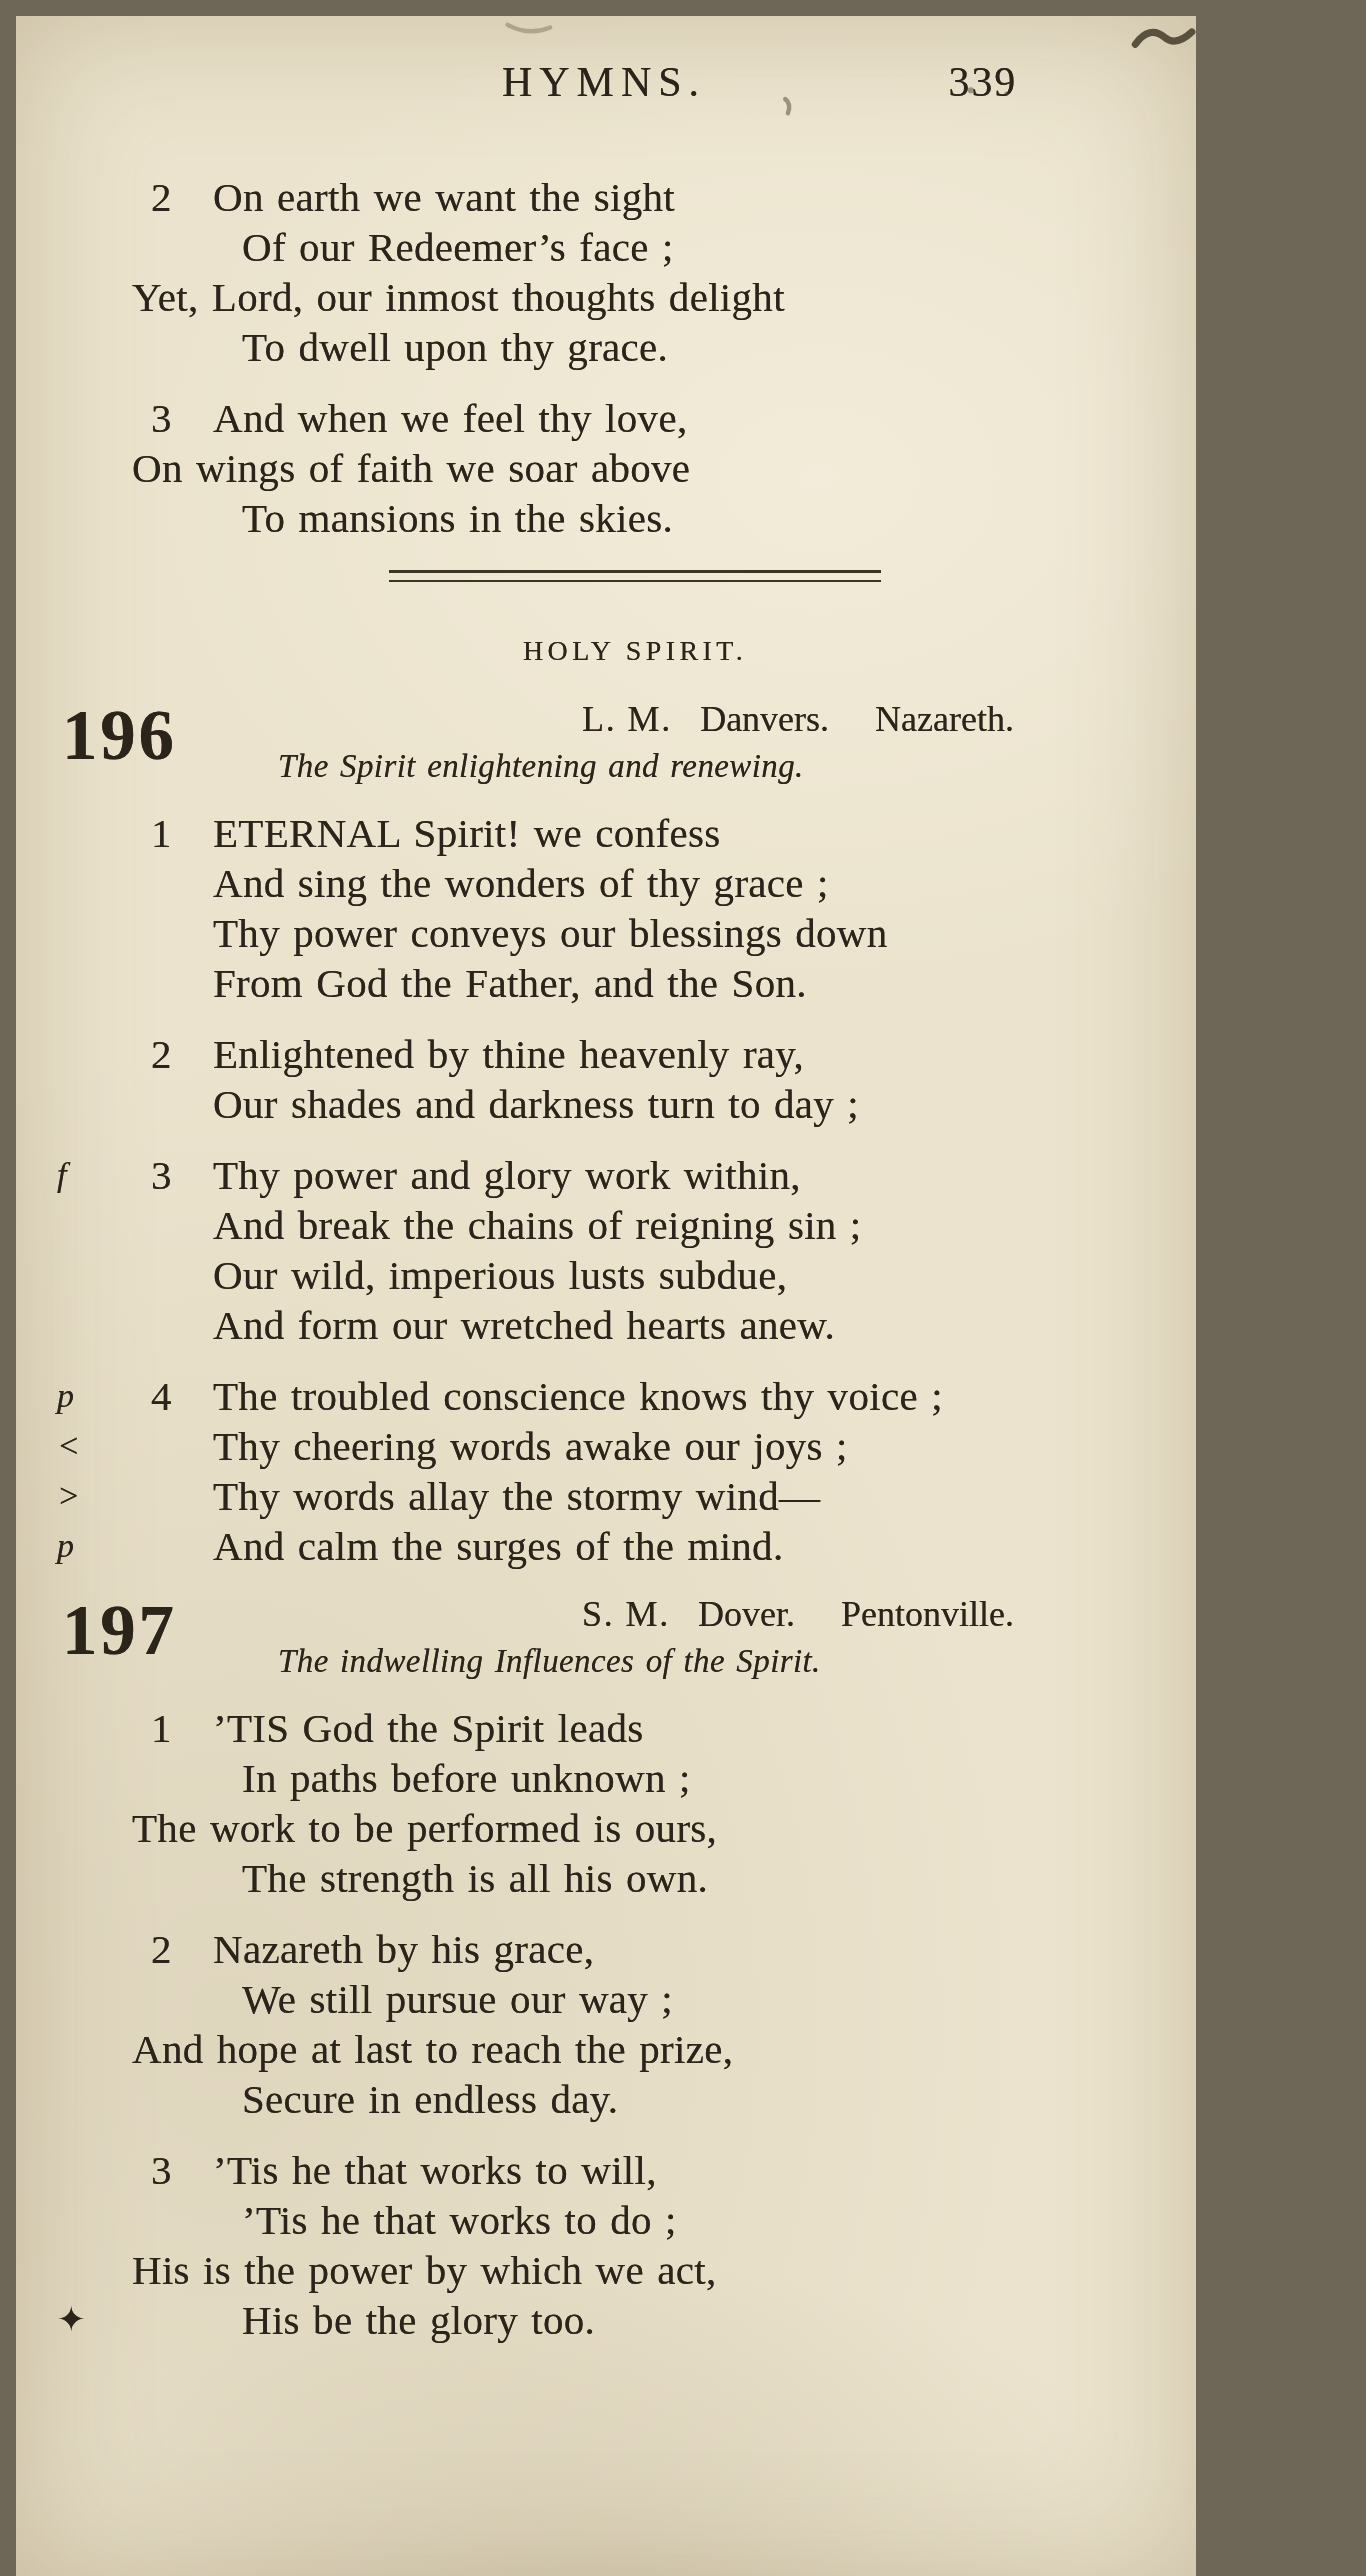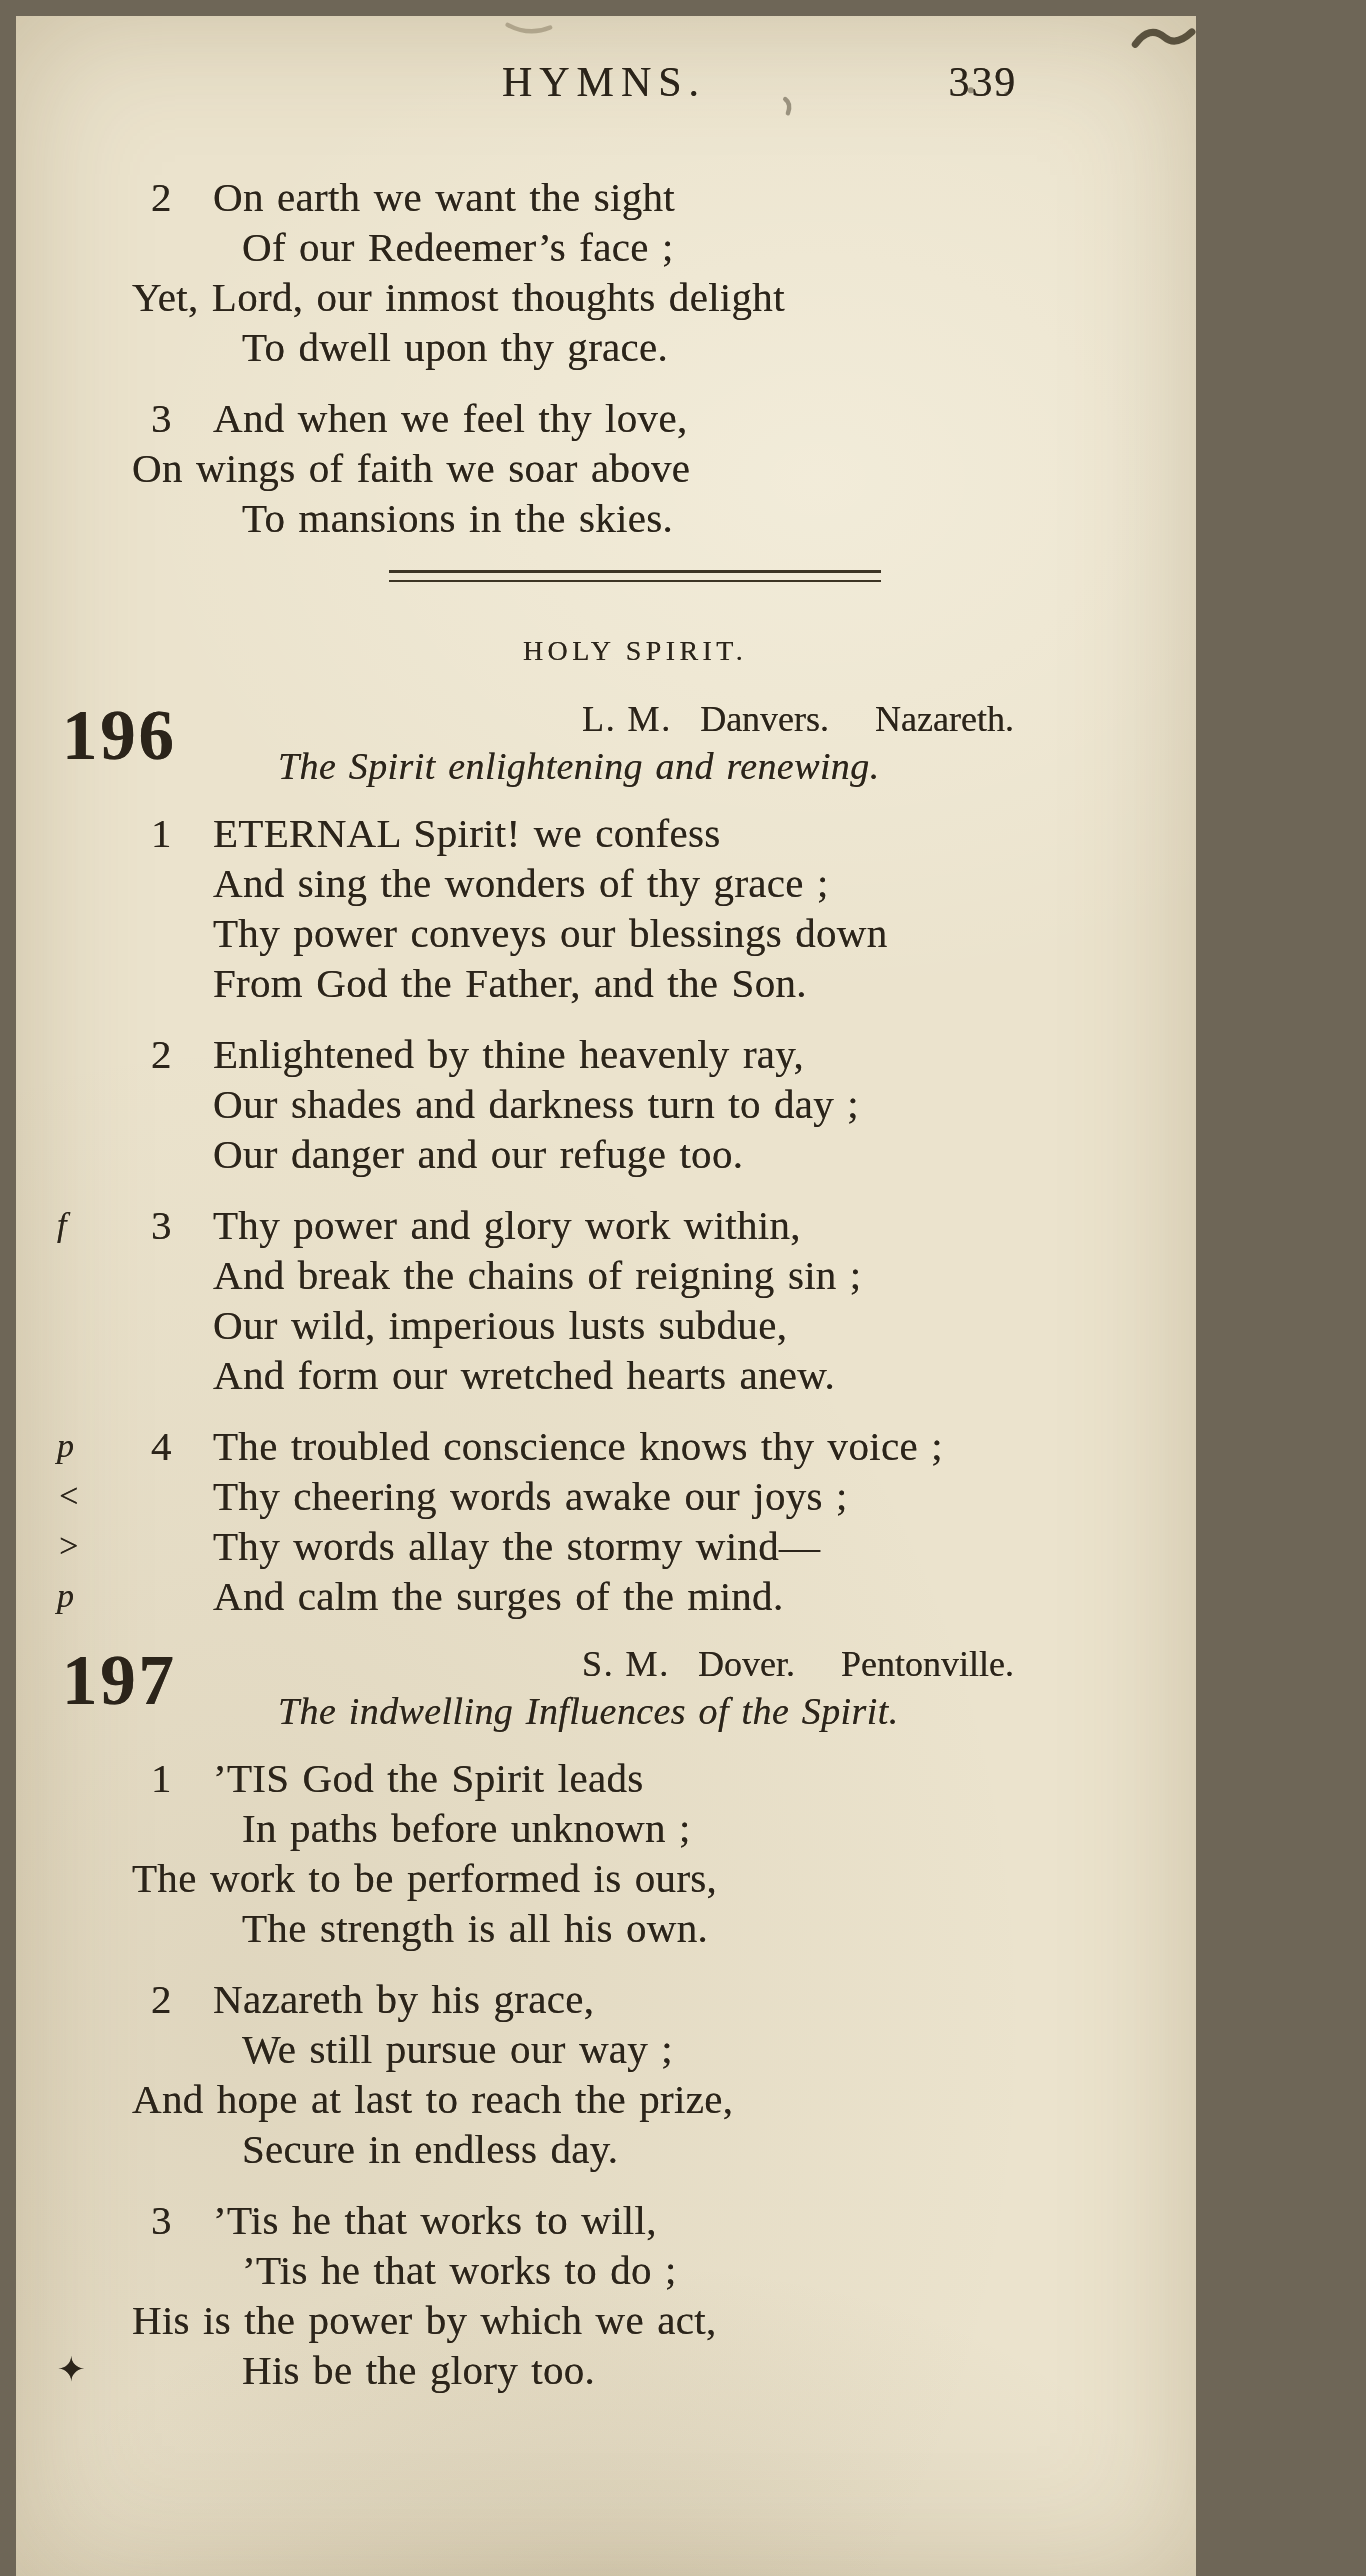--- a/index.html
+++ b/index.html
@@ -63,21 +63,21 @@
   .hymn-head.second { margin-top:14px; }
   .hymn-number {
     position:absolute; left:46px; top:3.5px;
     font-size:71px; font-weight:700; line-height:1; letter-spacing:2.7px;
   }
   .meta-row { position:relative; height:44px; line-height:44px; font-size:36px; }
   .meter { position:absolute; left:566px; letter-spacing:1.8px; }
   .tunes { position:absolute; right:182px; display:flex; gap:46px; }
   .title-row {
     height:51px; line-height:51px; padding-left:262px;
-    font-style:italic; font-size:38px; letter-spacing:0.4px; word-spacing:2.7px; white-space:nowrap;
+    font-style:italic; font-size:33px; letter-spacing:0.4px; word-spacing:2.7px; white-space:nowrap;
   }
 </style>
 </head>
 <body>
 
 <div class="page">
 
   <svg class="artifacts" width="1367" height="2576" viewBox="0 0 1546 2914">
     <path d="M1458,0 L1546,0 L1546,24 Q1518,34 1496,20 Q1476,8 1458,16 Z" fill="#2e2717" opacity="0.85"></path>
     <path d="M1266,32 q16,-22 33,-8 q13,11 31,-6" stroke="#3a3220" stroke-width="8" fill="none" opacity="0.8" stroke-linecap="round"></path>
@@ -162,23 +162,20 @@
     </div>
 
     <div class="verse">
       <div class="line ind1">
         <span class="verse-num">2</span>
         <span>Enlightened by thine heavenly ray,</span>
       </div>
       <div class="line ind1">
         <span>Our shades and darkness turn to day ;</span>
       </div>
-      <div class="line ind1">
-        <span>Our danger and our refuge too.</span>
-      </div>
     </div>
 
     <div class="verse">
       <div class="line ind1">
         <span class="mark">f</span>
         <span class="verse-num">3</span>
         <span>Thy power and glory work within,</span>
       </div>
       <div class="line ind1">
         <span>And break the chains of reigning sin ;</span>

